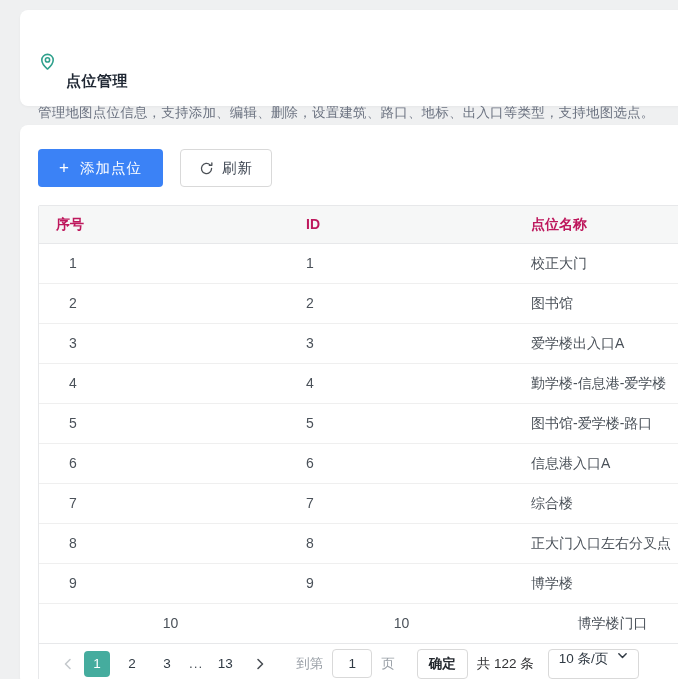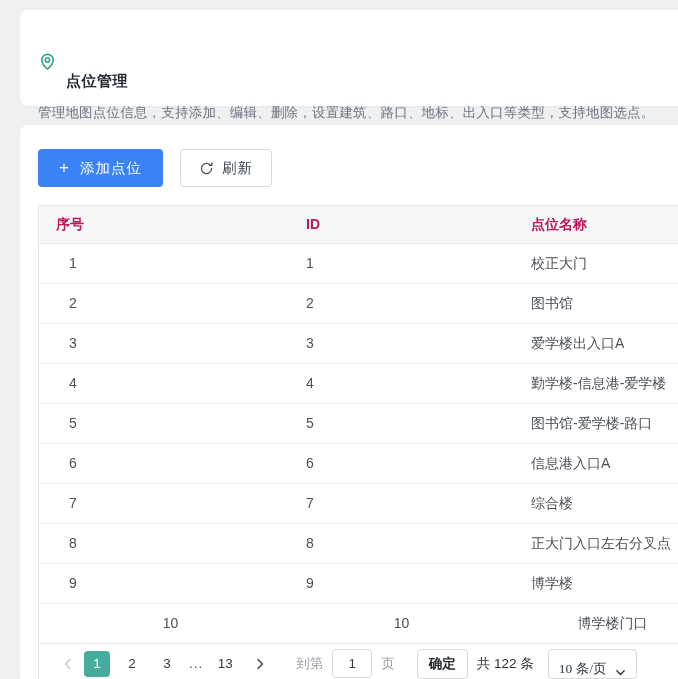--- a/index.html
+++ b/index.html
@@ -91,25 +91,24 @@
     outline: none;
   }
   .pg-confirm {
     height: 30px; padding: 0 11px; background: #fff;
     border: 1px solid #d9d9d9; border-radius: 4px;
     font-size: 13.5px; font-weight: bold; color: #24292f;
     font-family: inherit; cursor: pointer; margin-left: 13px;
   }
   .pg-total { color: #303133; white-space: nowrap; }
   .pg-size {
-    display: inline-flex; align-items: flex-end; gap: 9px;
+    display: inline-flex; align-items: flex-start; gap: 9px;
     height: 30px; padding: 0 10px; margin-left: 5px;
     border: 1px solid #d9d9d9; border-radius: 4px; cursor: pointer;
     white-space: nowrap;
-    font-family: Liberation Serif, serif;
   }
   .chev-down { display: inline-flex; width: 11px; height: 11px; color: #303a44; }
 </style>
 </head>
 <body>
 
 <section class="card card-header">
   <div class="title-row">
     <span class="pin-icon">
       <svg viewBox="0 0 24 24" width="19" height="19" fill="none" stroke="#2fa08c" stroke-width="2" stroke-linecap="round" stroke-linejoin="round">

